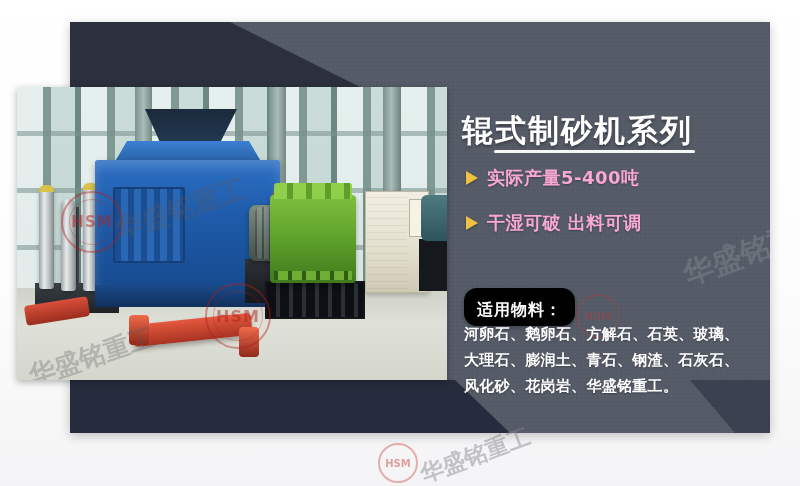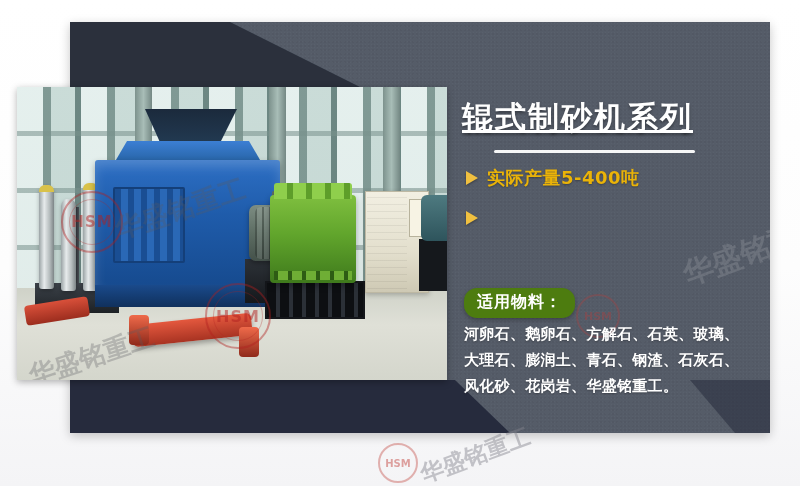--- a/index.html
+++ b/index.html
@@ -238,33 +238,33 @@
     text-shadow:0 2px 3px rgba(0,0,0,.35);
     font-family:"DejaVu Sans","Liberation Sans",sans-serif;
   }
   .divider{
     position:absolute;left:494px;top:150px;width:201px;height:3px;
     background:#ffffff;border-radius:2px;opacity:.95;
   }
   .bullets{position:absolute;left:466px;top:166px;width:300px;}
   .bullet{
     display:flex;align-items:center;margin-bottom:21px;
-    color:#eab308;font-size:18px;font-weight:bold;letter-spacing:.5px;
+    color:#f9a8d4;font-size:18px;font-weight:bold;letter-spacing:.5px;
     text-shadow:0 1px 2px rgba(0,0,0,.3);
   }
   .tri{
     width:0;height:0;margin-right:9px;flex:0 0 auto;
     border-top:7px solid transparent;border-bottom:7px solid transparent;
     border-left:12px solid #f0c040;
     filter:drop-shadow(0 1px 1px rgba(0,0,0,.35));
   }
   .badge{
     position:absolute;left:464px;top:288px;
-    background:#4d7c0f;color:#ffffff;
-    padding:4px 13px 5px;border-radius:13px;
+    background:#000000;color:#ffffff;
+    padding:12px 13px 5px;border-radius:13px;
     font-size:16px;font-weight:bold;letter-spacing:1px;
     box-shadow:0 2px 4px rgba(0,0,0,.28);
   }
   .materials{
     position:absolute;left:464px;top:322px;width:288px;
     color:#ffffff;font-size:15px;font-weight:bold;line-height:1.72;
     letter-spacing:.3px;text-shadow:0 1px 2px rgba(0,0,0,.28);
   }
 
   
@@ -302,30 +302,31 @@
   <div class="card">
     <div class="card-noise"></div>
     <div class="wedge-top"></div>
     <div class="band-bottom"></div>
     <div class="band-bottom-2"></div>
 
     <div class="wm-card-seal">HSM</div>
     <div class="wm-card-text">华盛铭重工</div>
 
     <div style="position:absolute;left:0;top:0;width:700px;height:411px;">
-      <div class="title" style="left:392px;top:75px;text-decoration:underline;">辊式制砂机系列</div>
+      <div class="title" style="left:392px;top:88px;">辊式制砂机系列</div>
       <div class="divider" style="left:424px;top:128px;"></div>
 
       <div class="bullets" style="left:396px;top:144px;">
         <div class="bullet">
           <span class="tri"></span>
           <span>实际产量5-400吨</span>
         </div>
         <div class="bullet">
           <span class="tri"></span>
+          <span>干湿可破  出料可调</span>
         </div>
       </div>
 
       <div class="badge" style="left:394px;top:266px;">适用物料：</div>
       <div class="materials" style="left:394px;top:300px;">河卵石、鹅卵石、方解石、石英、玻璃、大理石、膨润土、青石、钢渣、石灰石、风化砂、花岗岩、华盛铭重工。</div>
     </div>
   </div>
 
   <div class="photo">
     <div class="ph-wall"></div>

